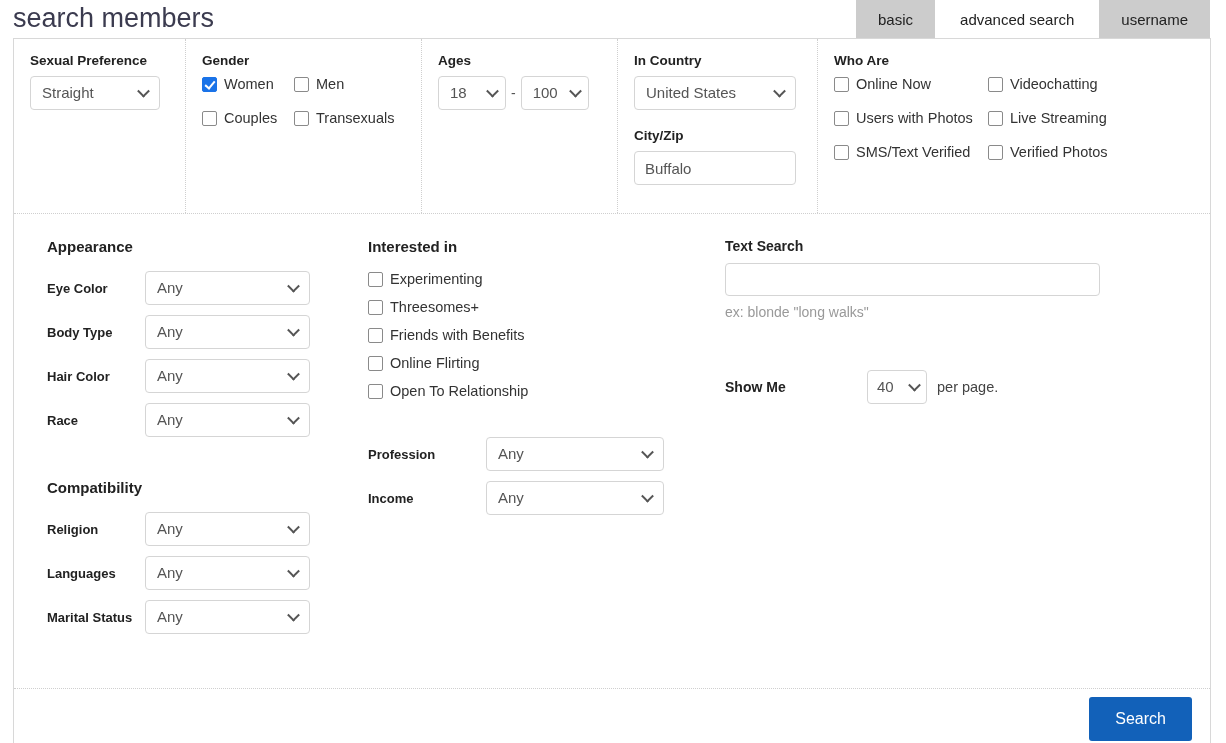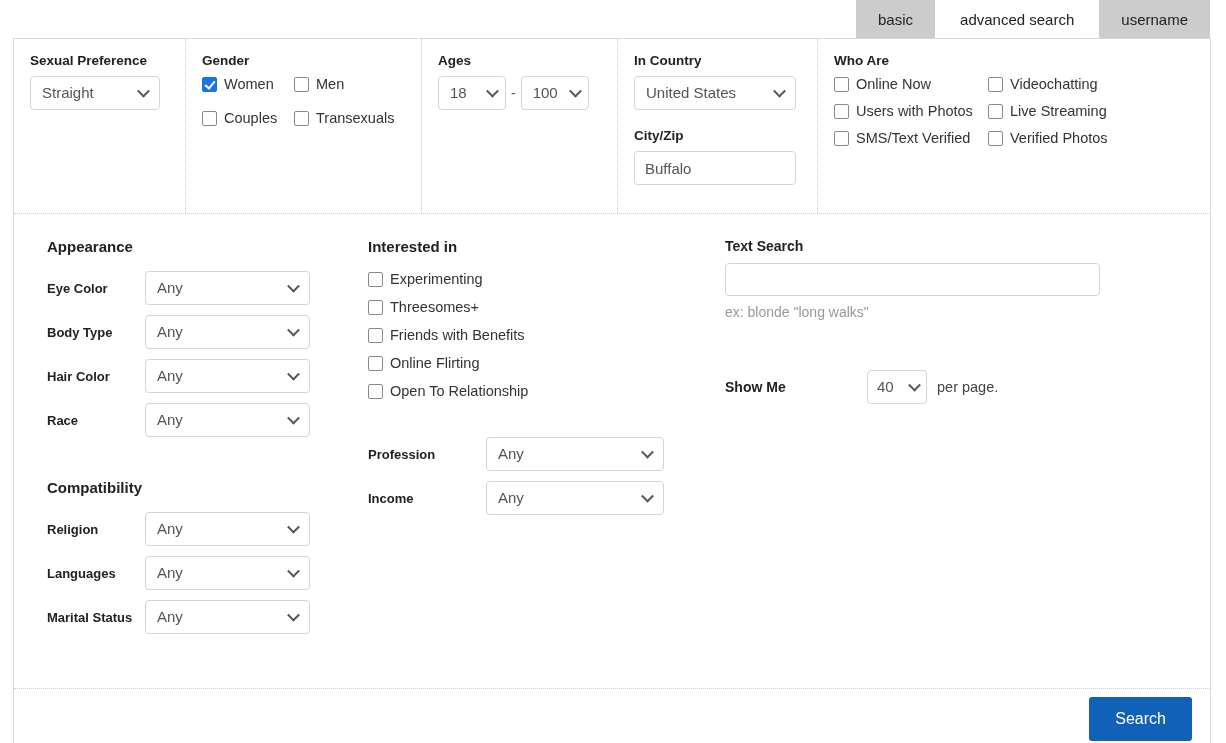--- a/index.html
+++ b/index.html
@@ -187,21 +187,21 @@
   }
 
   .gender-grid {
     display: grid;
     grid-template-columns: 92px auto;
     row-gap: 18px;
   }
   .whoare-grid {
     display: grid;
     grid-template-columns: 154px auto;
-    row-gap: 11px;
+    row-gap: 18px;
   }
 
   
   .lower {
     border-top: 1px dotted #cfcfcf;
     display: flex;
     padding: 24px 0 0 0;
     height: 450px;
   }
   .col-left   { width: 345px; padding-left: 21px; }
@@ -282,20 +282,21 @@
     font-size: 16px;
     padding: 0 26px;
     height: 44px;
     cursor: pointer;
   }
 </style>
 </head>
 <body>
 
 <div class="page-header">
+  <div class="page-title">search members</div>
   <div class="tabs">
     <div class="tab">
       <span>basic</span>
     </div>
     <div class="tab active">
       <span>advanced search</span>
     </div>
     <div class="tab">
       <span>username</span>
     </div>

